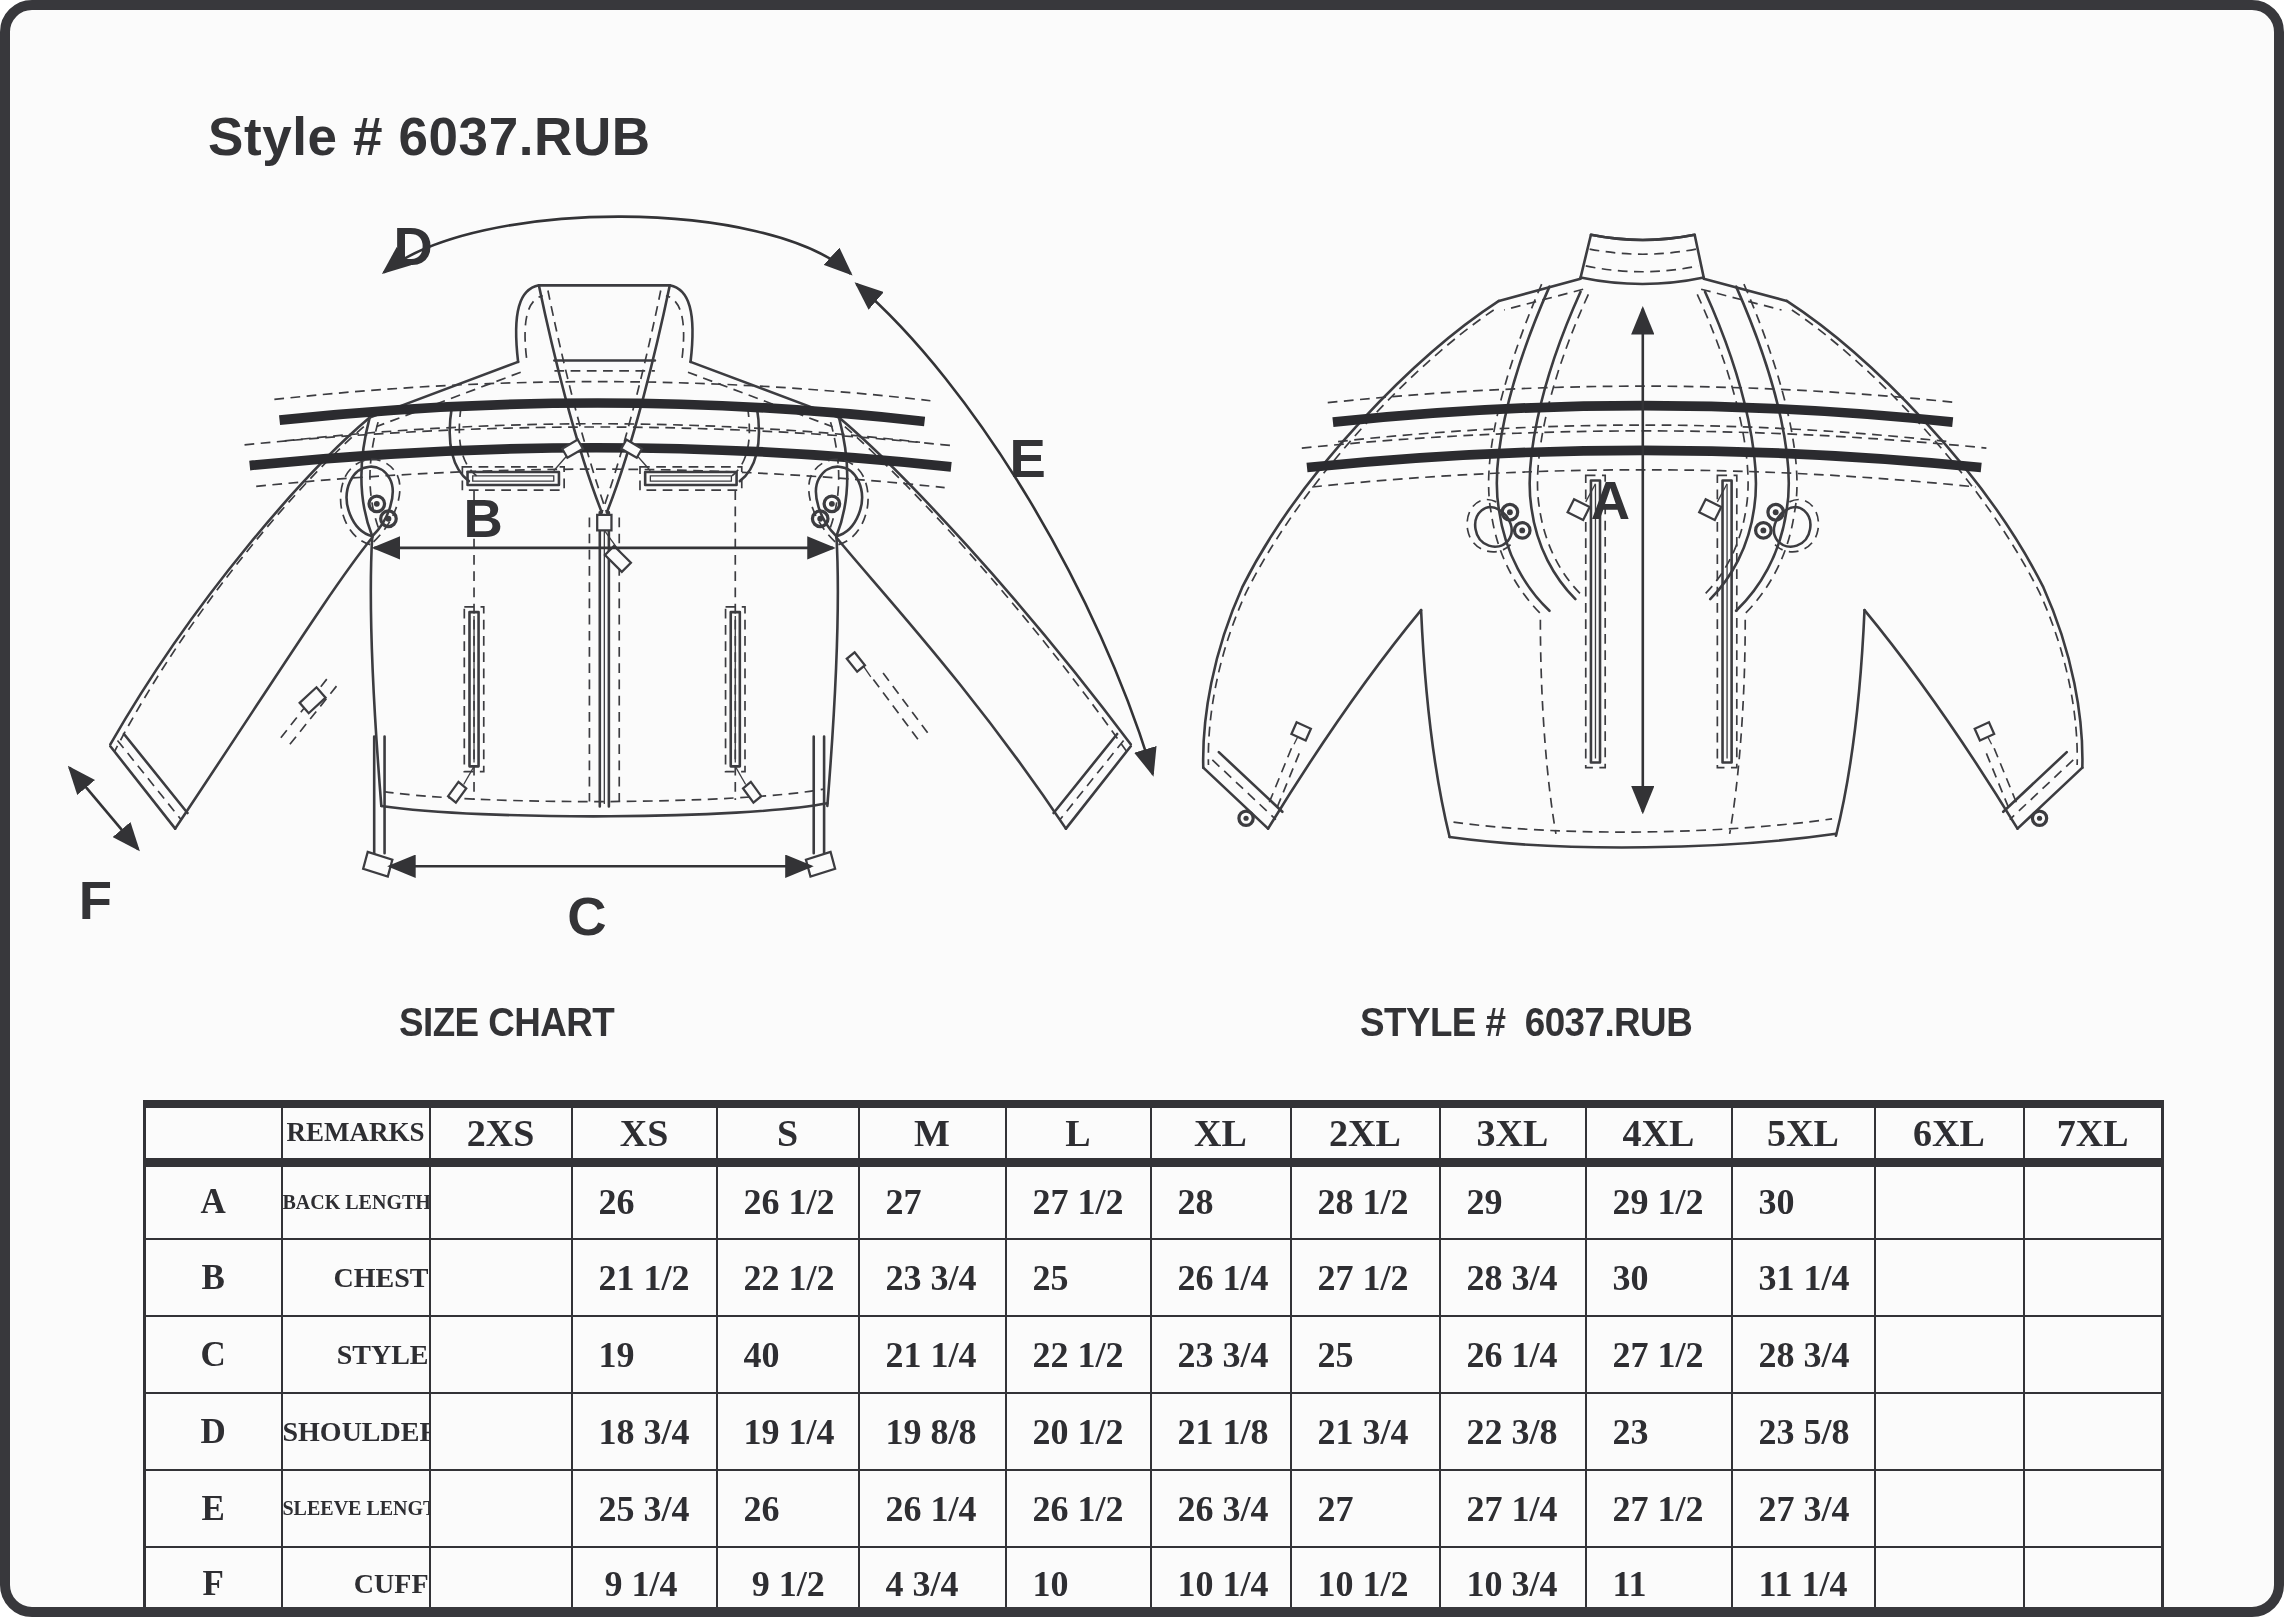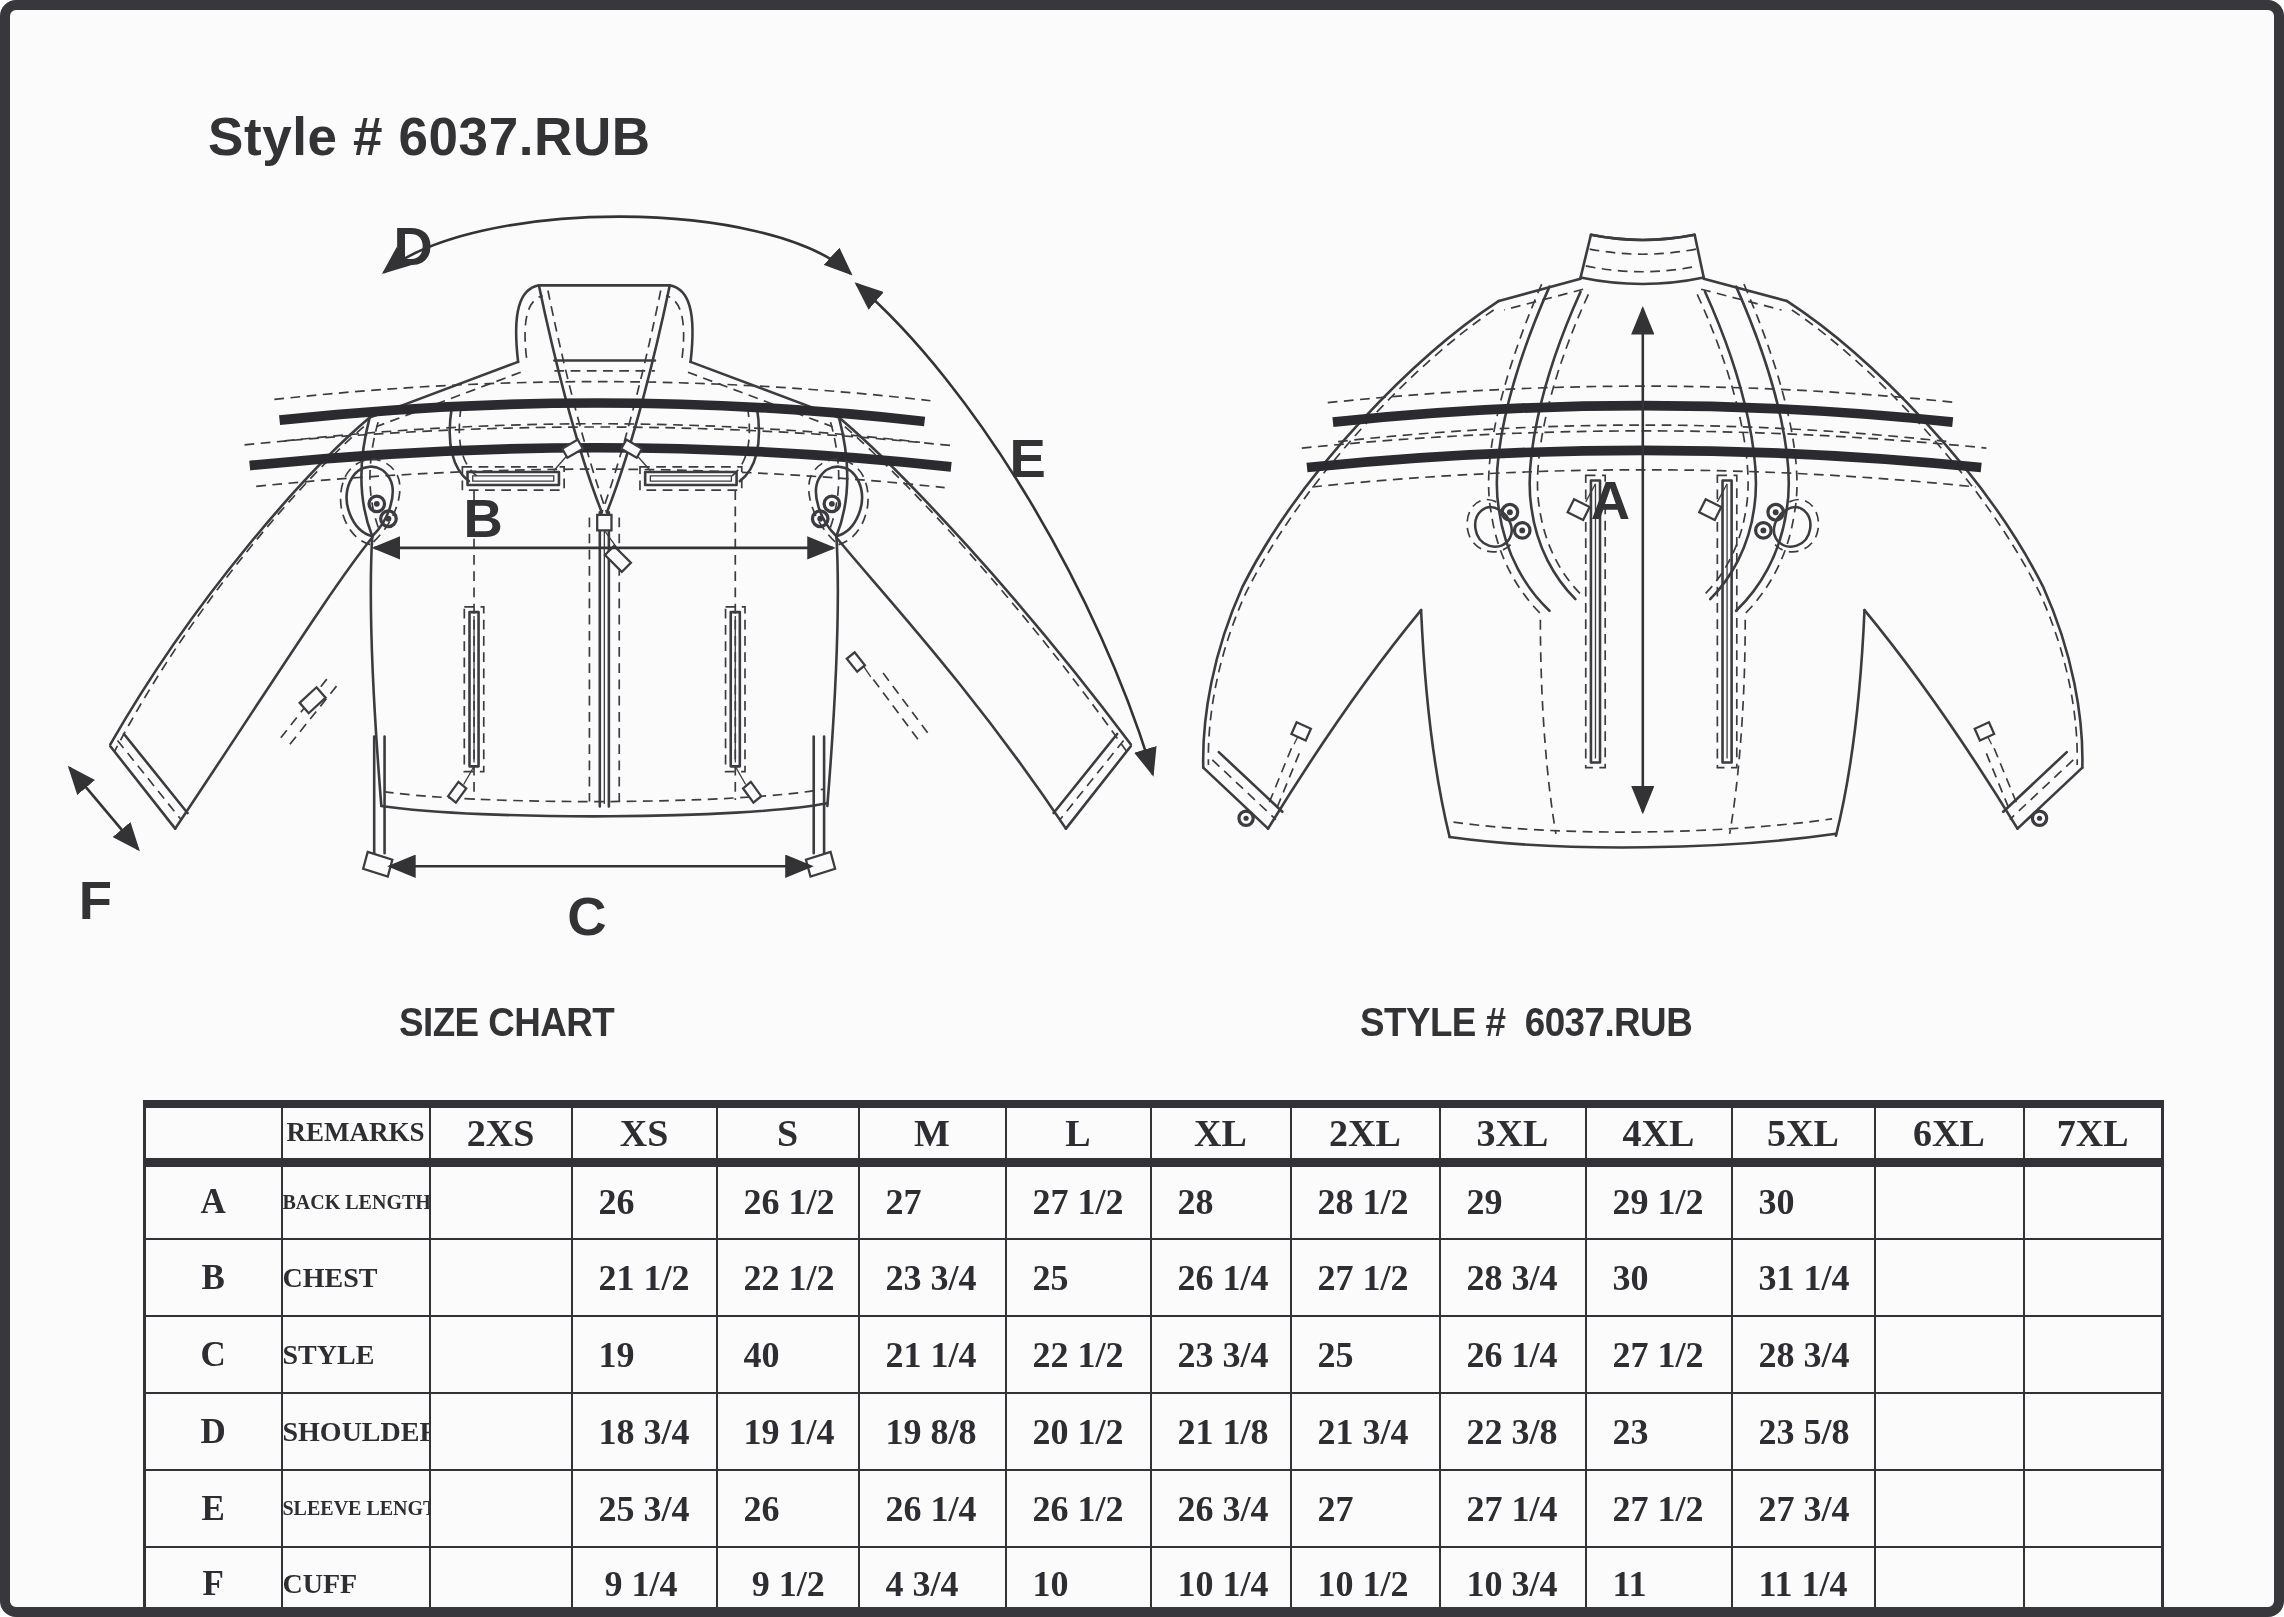--- a/index.html
+++ b/index.html
@@ -2,21 +2,21 @@
 <html style="font-size:10.4px"><head>
 <meta charset="utf-8">
 <style>
   html,body{margin:0;padding:0;background:#ffffff;}
   .page{
     position:relative;
     width:2284px;height:1617px;
     box-sizing:border-box;
     background:#fbfbfb;
     border:10.4px solid #38383c;
-    border-radius:16px;
+    border-radius:32px;
     overflow:hidden;
     font-family:"Liberation Sans",sans-serif;
     color:#333336;
   }
   .title{
     position:absolute;left:198px;top:96px;
     font-size:53px;font-weight:bold;letter-spacing:0.6px;
     color:#333336;white-space:pre;
   }
   .seclabel{
@@ -49,21 +49,21 @@
     font-family:"Liberation Serif",serif;font-weight:bold;color:#2e2e32;margin-top:45px;
   }
   #size-table th,#size-table td{
     border:2.6px solid #333337;padding:0;white-space:nowrap;overflow:hidden;
   }
   #size-table thead tr{height:58px;}
   #size-table thead th{font-size:38px;text-align:center;border-bottom-width:9px;}
   #size-table thead th.remhead{font-size:27px;}
   #size-table tbody tr{height:77px;}
   #size-table tbody th.rowlabel{font-size:35px;text-align:center;}
-  #size-table td.remark{font-size:28px;text-align:left;}
+  #size-table td.remark{font-size:28px;text-align:right;}
   #size-table td.remark.small{font-size:20px;letter-spacing:0px;}
   #size-table td.val{font-size:36px;text-align:left;padding-left:26px;}
   #size-table tbody tr:last-child td:nth-child(4){padding-left:32px;}
   #size-table tbody tr:last-child td:nth-child(5){text-align:center;padding-right:6.5px;padding-left:8px;}
 </style>
 </head>
 <body>
 
 <div class="page">
 

